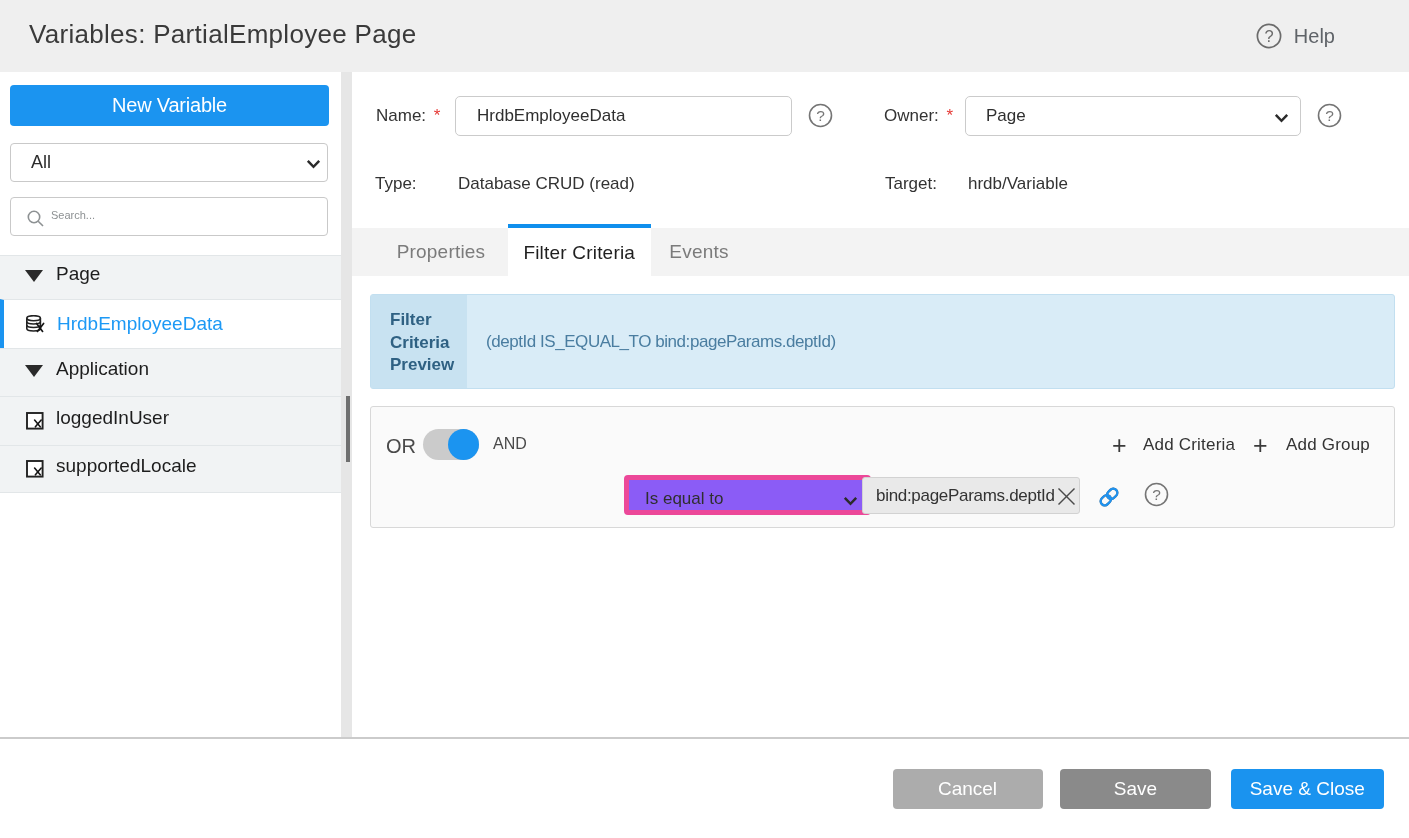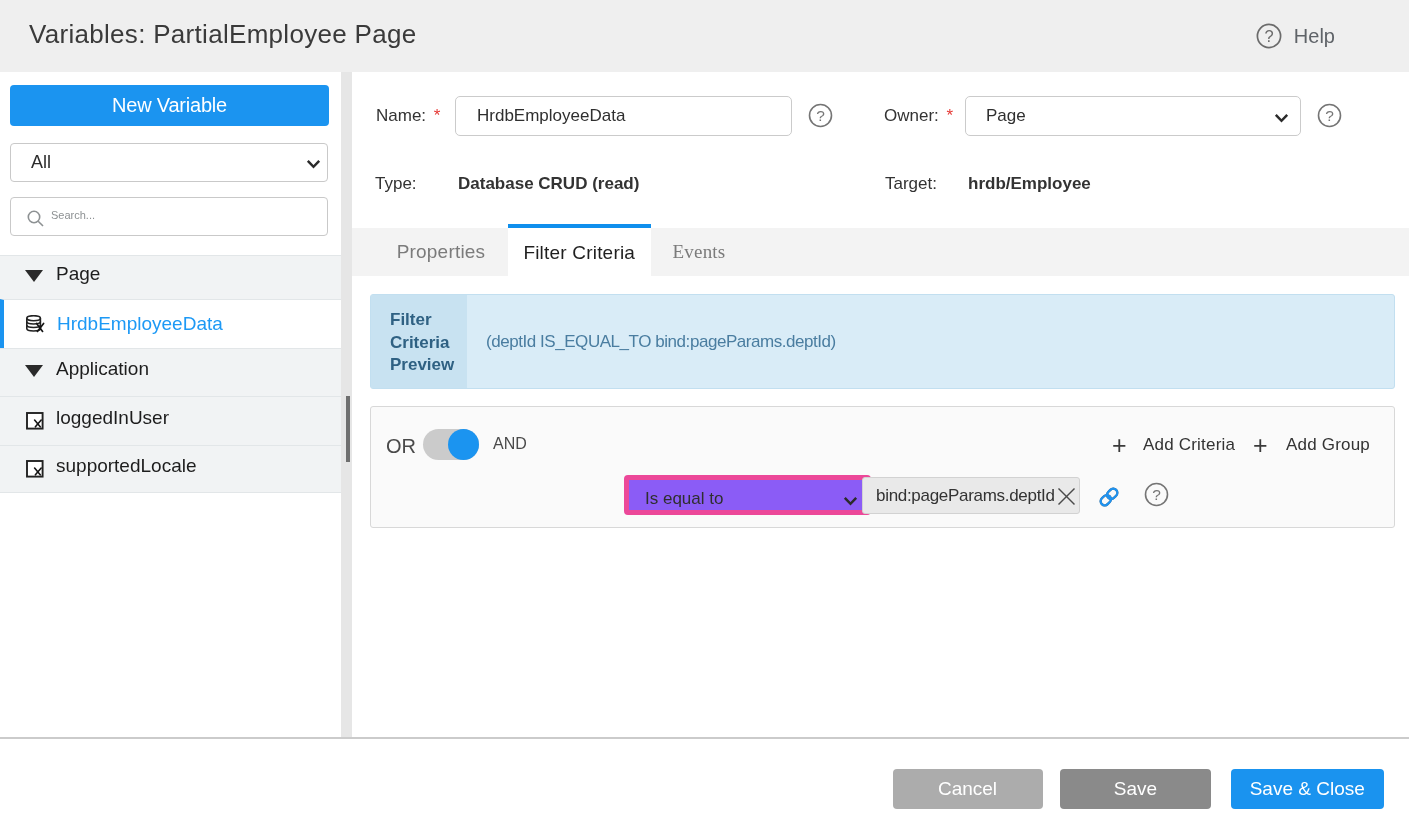--- a/index.html
+++ b/index.html
@@ -38,21 +38,21 @@
 #scthumb { left:346px; top:396px; width:3.5px; height:66px; background:#6f6f6f; }
 
 
 .flabel { font-size:17px; color:#333; }
 .req { margin-left:3px; }
 .req { color:#e53935; }
 #nameinput { left:455px; top:96px; width:337px; height:40px; border:1px solid #cbcbcb;
   border-radius:5px; background:#fff; font-size:17px; color:#2f2f2f; line-height:38px; padding-left:21px; }
 #ownersel { left:965px; top:96px; width:336px; height:40px; border:1px solid #cbcbcb;
   border-radius:5px; background:#fff; font-size:17px; color:#2f2f2f; line-height:38px; padding-left:20px; }
-.bold { font-weight:bold; }
+.bold { font-weight:normal; }
 
 
 #tabbar { left:352px; top:228px; width:1057px; height:48px; background:#f3f3f3; }
 .tab { position:absolute; top:0; height:48px; font-size:19px; letter-spacing:0.2px; color:#7b7b7b;
   display:flex; align-items:center; justify-content:center; }
 #tabactive { left:155.5px; width:143.5px; background:#fff; color:#1f1f1f; height:49px; }
 #tabactive:before { content:""; position:absolute; left:0; top:-4px; width:100%; height:4px; background:#0f8fed; }
 
 
 #preview { left:370px; top:294px; width:1025px; height:95px; background:#d9ecf7;
@@ -173,26 +173,26 @@
       </svg>
   </div>
   <svg class="abs" style="left:1317px;top:103px" width="25" height="25" viewBox="0 0 25 25">
       <circle cx="12.5" cy="12.5" r="11" fill="none" stroke="#757575" stroke-width="1.6"></circle>
       <text x="12.5" y="17.8" text-anchor="middle" font-size="15.5" fill="#757575" font-family="Liberation Sans">?</text>
     </svg>
 
   <div class="abs flabel" style="left:375px;top:174px;">Type:</div>
   <div class="abs flabel bold" style="left:458px;top:174px;">Database CRUD (read)</div>
   <div class="abs flabel" style="left:885px;top:174px;">Target:</div>
-  <div class="abs flabel bold" style="left:968px;top:174px;">hrdb/Employee</div>
+  <div class="abs flabel bold" style="left:968px;top:174px;">hrdb/Variable</div>
 
   <div id="tabbar" class="abs">
     <div class="tab" style="left:29px;width:120px;">Properties</div>
     <div class="tab" id="tabactive">Filter Criteria</div>
-    <div class="tab" style="left:304px;width:86px;font-family:Liberation Serif, serif;">Events</div>
+    <div class="tab" style="left:304px;width:86px;">Events</div>
   </div>
 
   <div id="preview" class="abs">
     <div id="prevlabel">Filter<br>Criteria<br>Preview</div>
     <div id="prevtext">(deptId IS_EQUAL_TO bind:pageParams.deptId)</div>
   </div>
 
   <div id="critbox" class="abs">
     <div id="orlbl">OR</div>
     <div id="toggle"></div>

